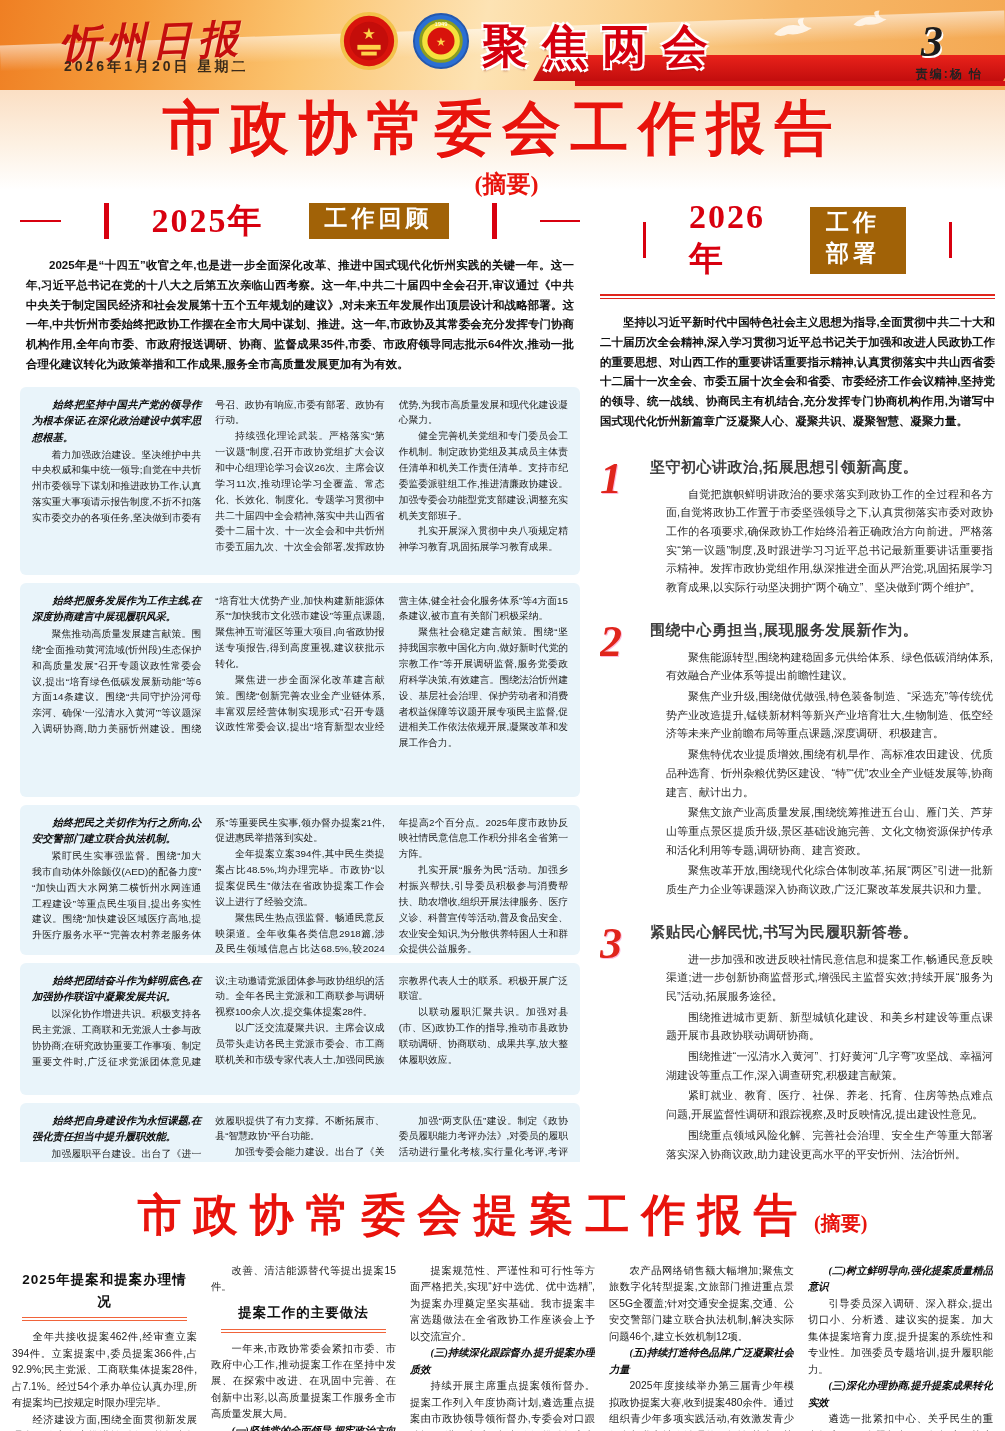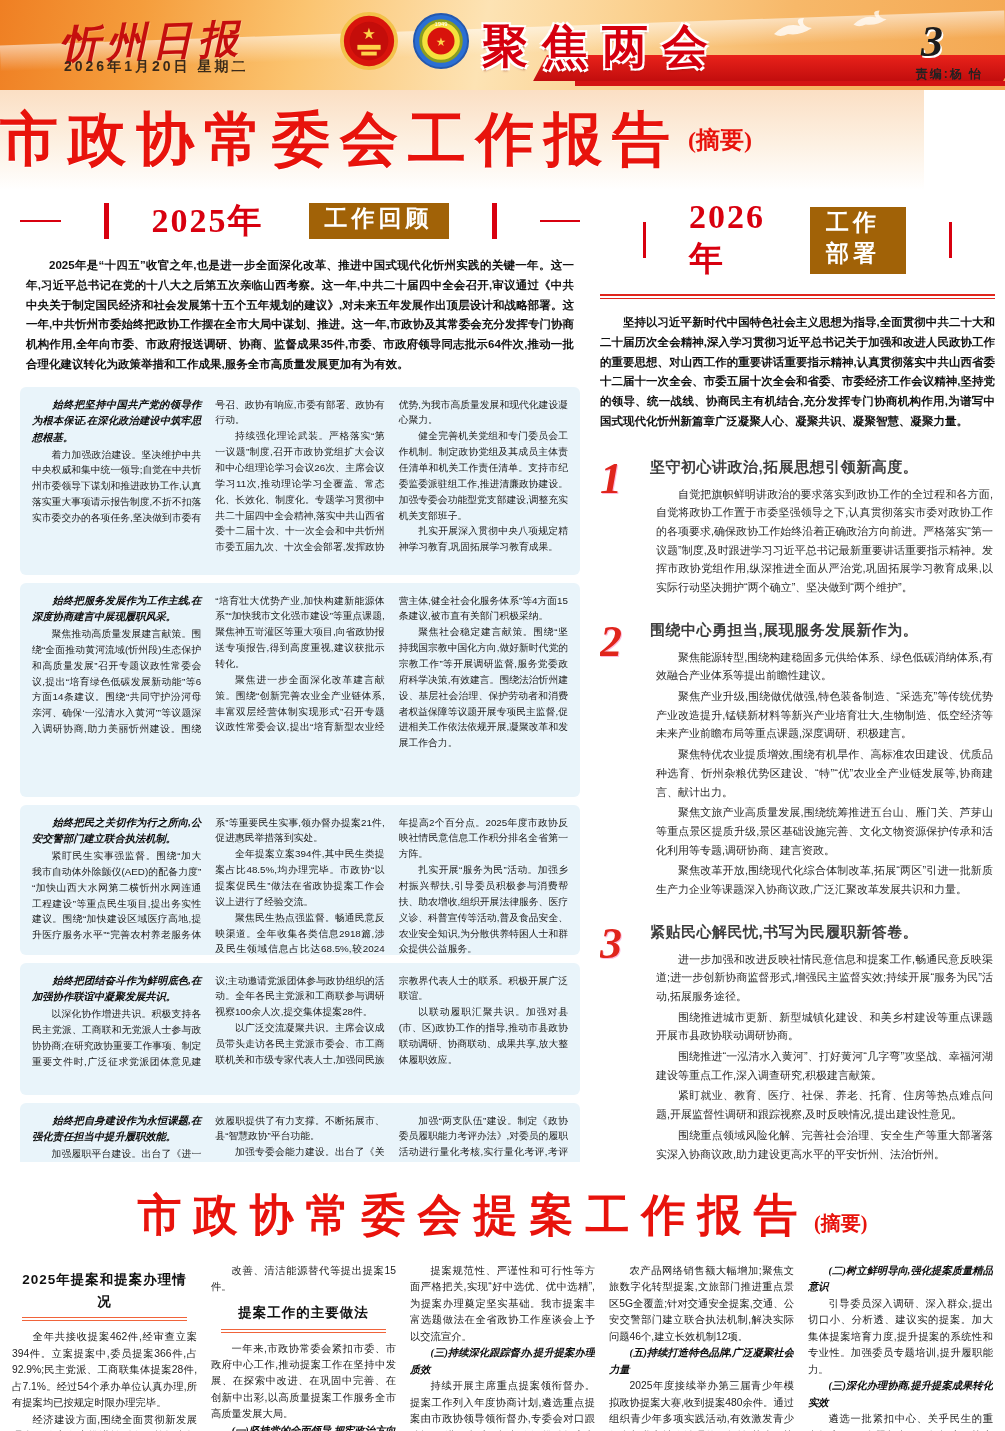--- a/index.html
+++ b/index.html
@@ -24,22 +24,22 @@
     letter-spacing:14px; color:#d6000f; z-index:4;
     text-shadow:-2px -2px 0 #fff,2px -2px 0 #fff,-2px 2px 0 #fff,2px 2px 0 #fff,0 3px 2px rgba(120,0,0,.35); }
   .page-num { position:absolute; right:62px; top:16px; font-size:44px; font-weight:900; font-style:italic;
     color:#1c1c1c; font-family:"Liberation Serif","DejaVu Serif",serif; z-index:4;
     text-shadow:1.5px 1.5px 0 #fff; }
   .editor { position:absolute; right:22px; top:66px; font-size:12px; font-weight:700; color:#222;
     letter-spacing:2px; z-index:4; }
   .dove { position:absolute; z-index:2; opacity:.9; }
 
   
-  .title-band { width:924px; height:100px; background:linear-gradient(180deg,#fbdfc4,#fdf1e3 55%,#ffffff);
-    display:flex; align-items:center; justify-content:flex-start; }
+  .title-band { width:1005px; height:100px; background:linear-gradient(180deg,#fbdfc4,#fdf1e3 55%,#ffffff);
+    display:flex; align-items:center; justify-content:space-between;flex-direction:column; }
   .main-title { font-size:58px; font-weight:900; color:#e8130c; letter-spacing:10px;
     text-shadow:0 1px 0 #fff; white-space:nowrap; }
   .title-suffix { font-size:24px; font-weight:700; color:#e8130c; margin-left:8px;
     font-family:"Liberation Serif","DejaVu Serif",serif; }
 
   
   .report-wrap { display:flex; width:1005px; height:972px; padding:8px 10px 0 20px; gap:20px; }
   .col-left { width:560px; height:100%; overflow:hidden; }
   .col-right { width:395px; height:100%; overflow:hidden; }
 
@@ -64,21 +64,21 @@
   .lead { font-family:"Liberation Serif","DejaVu Serif",serif; font-style:italic; font-weight:700;
     color:#0d0d0d; font-size:10.3px; }
   .b1{height:188px;} .b2{height:214px;} .b3{height:150px;} .b4{height:132px;} .b5{height:138px;}
 
   .plan-item { margin-bottom:22px; overflow:hidden; }
   .plan-num { float:left; width:44px; font-size:44px; line-height:.95; font-weight:900; font-style:italic;
     color:#e0251c; font-family:"Liberation Serif","DejaVu Serif",serif; text-shadow:1px 1px 0 #fbd; }
   .plan-body { margin-left:50px; }
   .plan-heading { font-size:15px; font-weight:900; color:#404040; margin-bottom:8px; letter-spacing:.5px; }
   .plan-text { font-size:11px; line-height:1.7; color:#2b2b2b; text-align:justify; margin-left:0; }
-  .plan-item .plan-text { margin-left:6px; margin-right:2px; }
+  .plan-item .plan-text { margin-left:16px; margin-right:2px; }
   .plan-text p { text-indent:2em; margin-bottom:2px; }
 
   
   .proposal { width:1005px; padding:10px 12px 0; }
   .proposal-title { text-align:center; margin:14px 0 18px; white-space:nowrap; }
   .proposal-title .t { font-size:44px; font-weight:900; color:#e8130c; letter-spacing:12px; }
   .proposal-title .s { font-size:20px; font-weight:700; color:#e8130c;
     font-family:"Liberation Serif","DejaVu Serif",serif; }
   .proposal-cols { display:flex; gap:14px; height:192px; overflow:hidden; }
   .pcol { flex:1; overflow:hidden; font-size:10.3px; line-height:1.6; color:#222; text-align:justify; }

